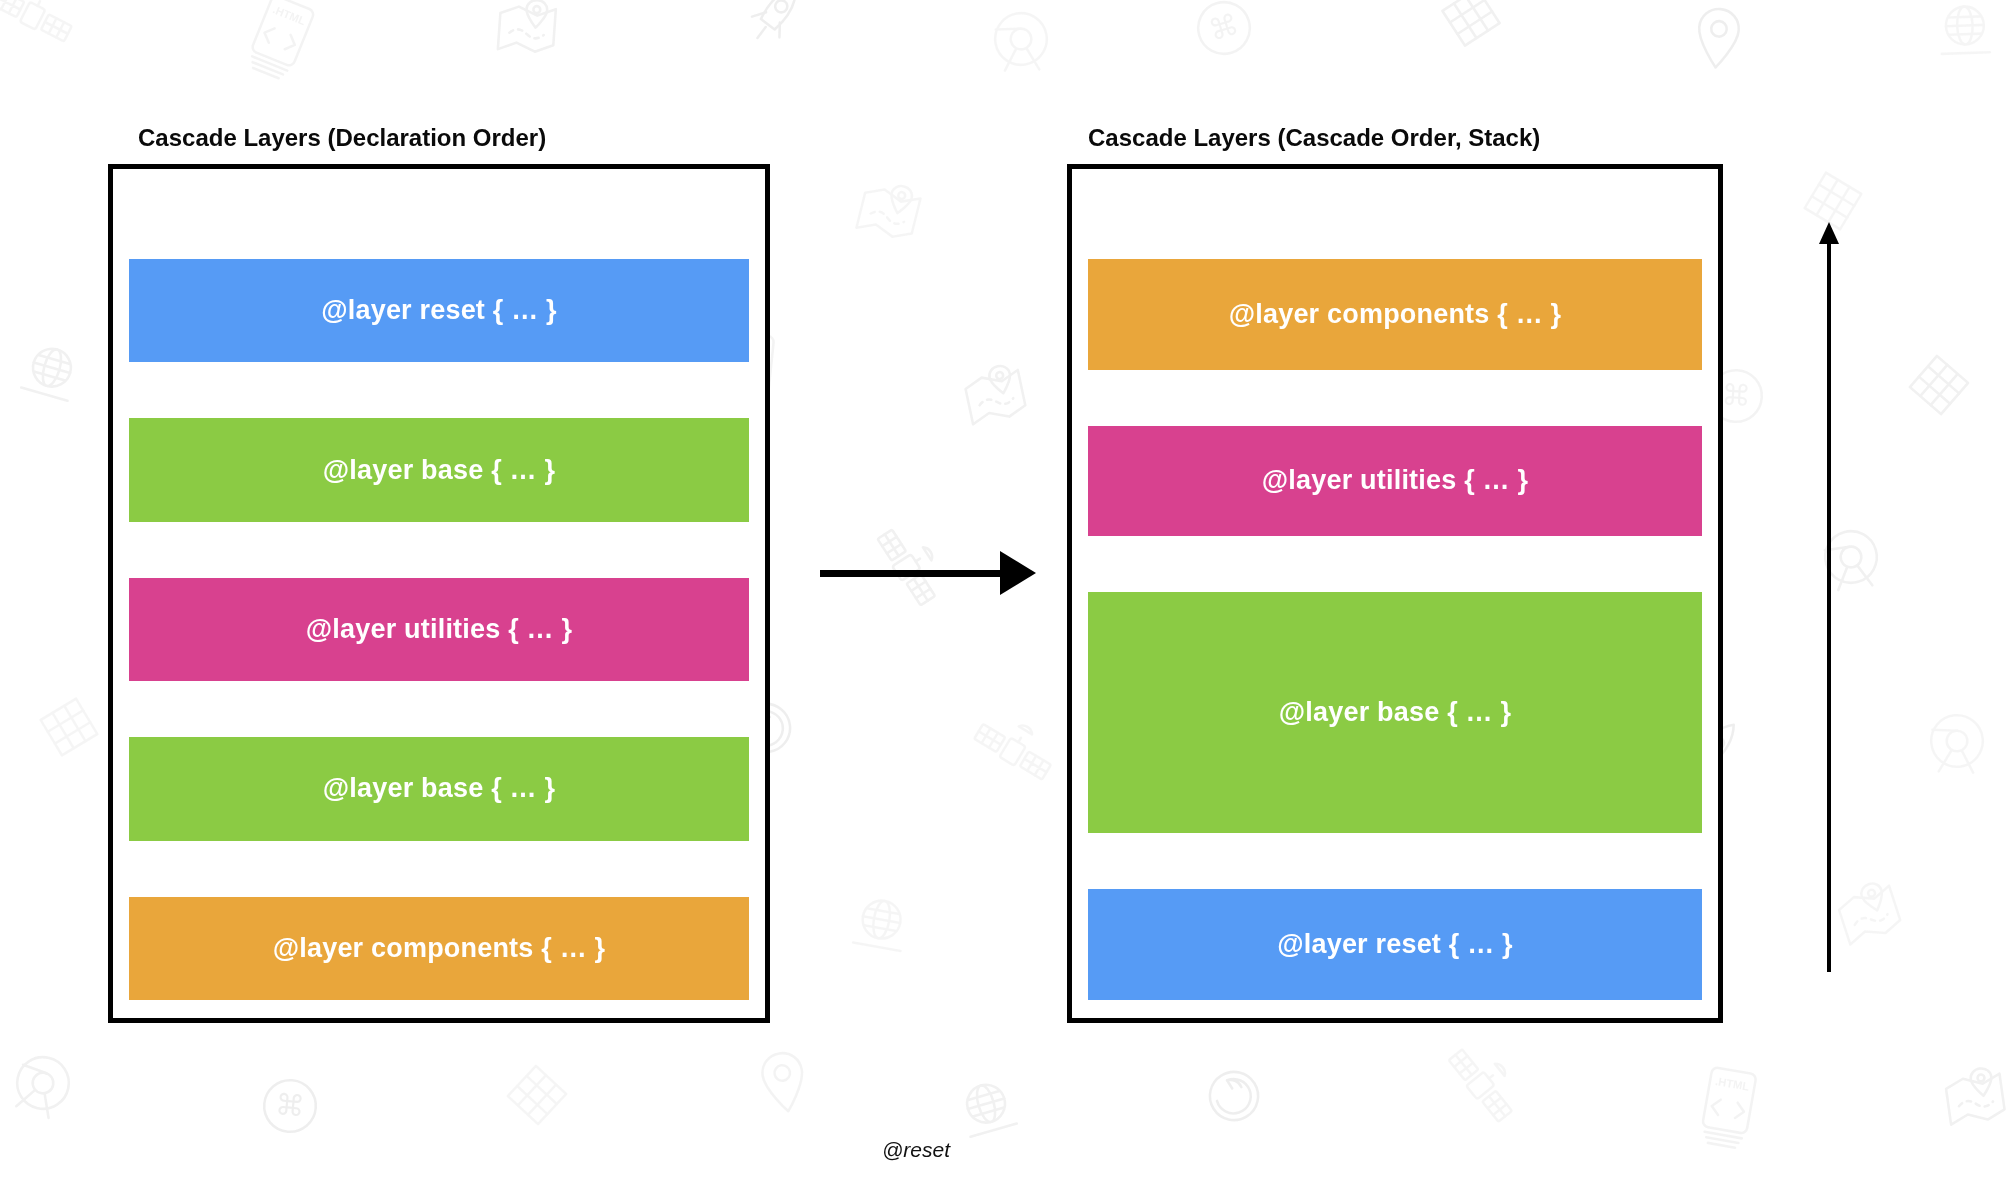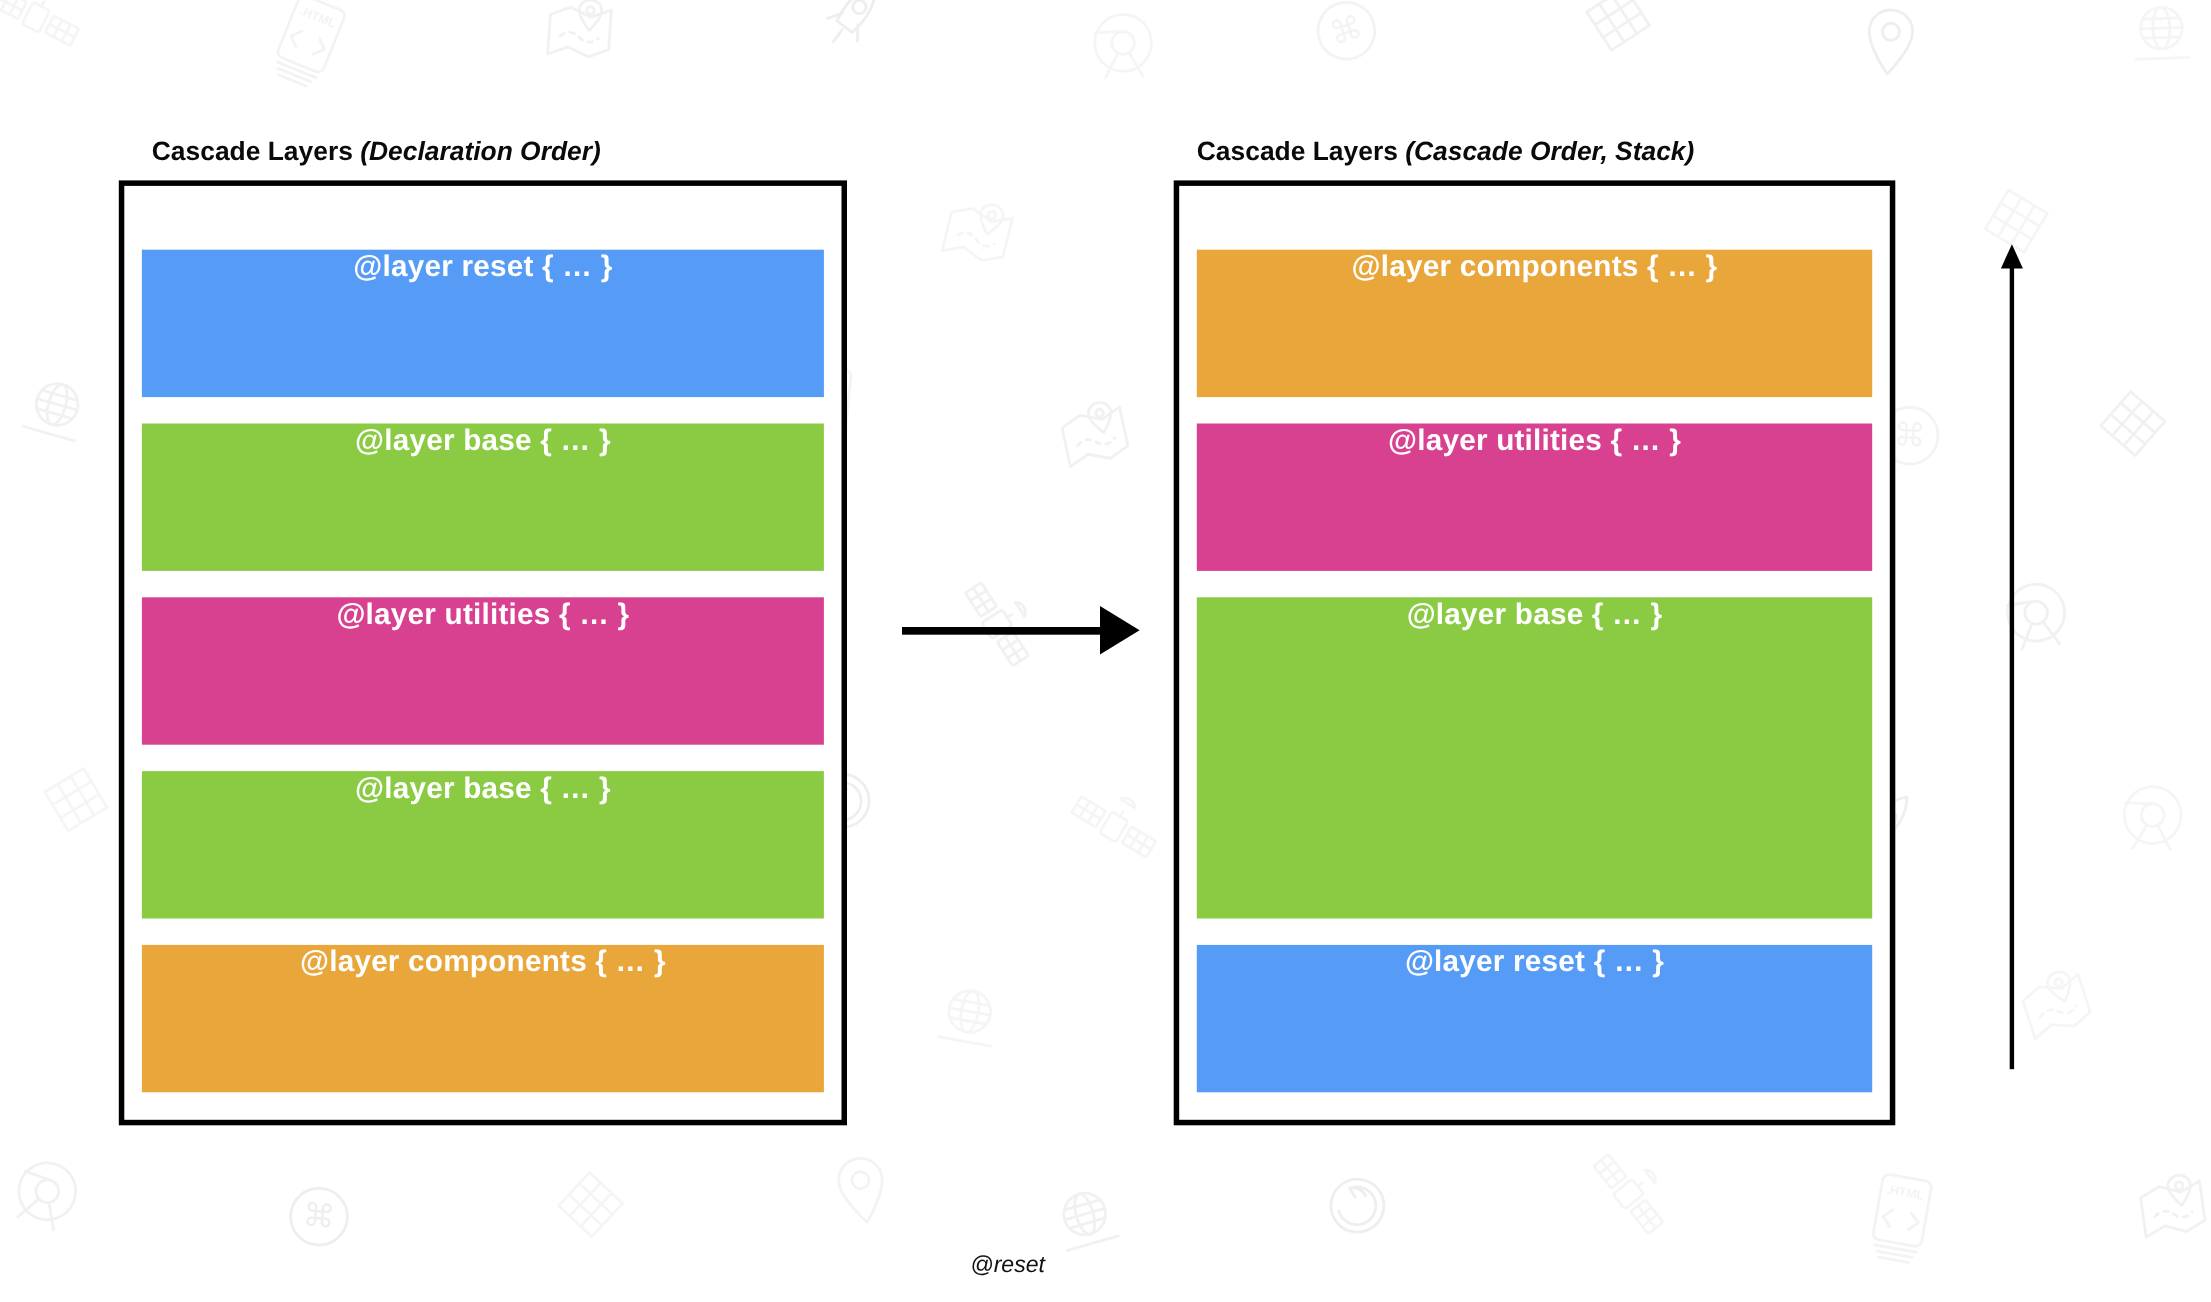--- a/index.html
+++ b/index.html
@@ -6,29 +6,29 @@
   .canvas{
     position:relative;width:2010px;height:1184px;overflow:hidden;background:#ffffff;
     font-family:"Liberation Sans",sans-serif;color:#0a0a0a;
   }
   
   .watermarks{position:absolute;inset:0;pointer-events:none;}
   .wm{position:absolute;color:#ebebeb;}
   .wm svg{display:block;}
   
   .panel-title{position:absolute;font-size:24px;font-weight:bold;white-space:nowrap;}
-  .panel-title .subtitle{font-style:italic;}
+  .panel-title .subtitle{}
   
   .layer-box{
     position:absolute;border:5px solid #000;background:#fff;box-sizing:border-box;
     display:flex;flex-direction:column;gap:24px;padding:58px 16px 18px 16px;
   }
   .bar{
-    height:134px;display:flex;justify-content:center;
-    color:#fff;font-size:27px;font-weight:bold;letter-spacing:.2px;
+    height:134px;display:flex;align-items:center;justify-content:center;
+    color:#fff;font-size:27px;font-weight:bold;letter-spacing:.2px;margin-top:32px;
   }
   .bar.tall{height:292px;}
   
   .h-arrow-shaft{position:absolute;left:820px;top:570px;width:182px;height:7px;background:#000;}
   .h-arrow-head{
     position:absolute;left:1000px;top:551px;width:0;height:0;
     border-left:36px solid #000;border-top:22px solid transparent;border-bottom:22px solid transparent;
   }
   
   .v-arrow-head{

